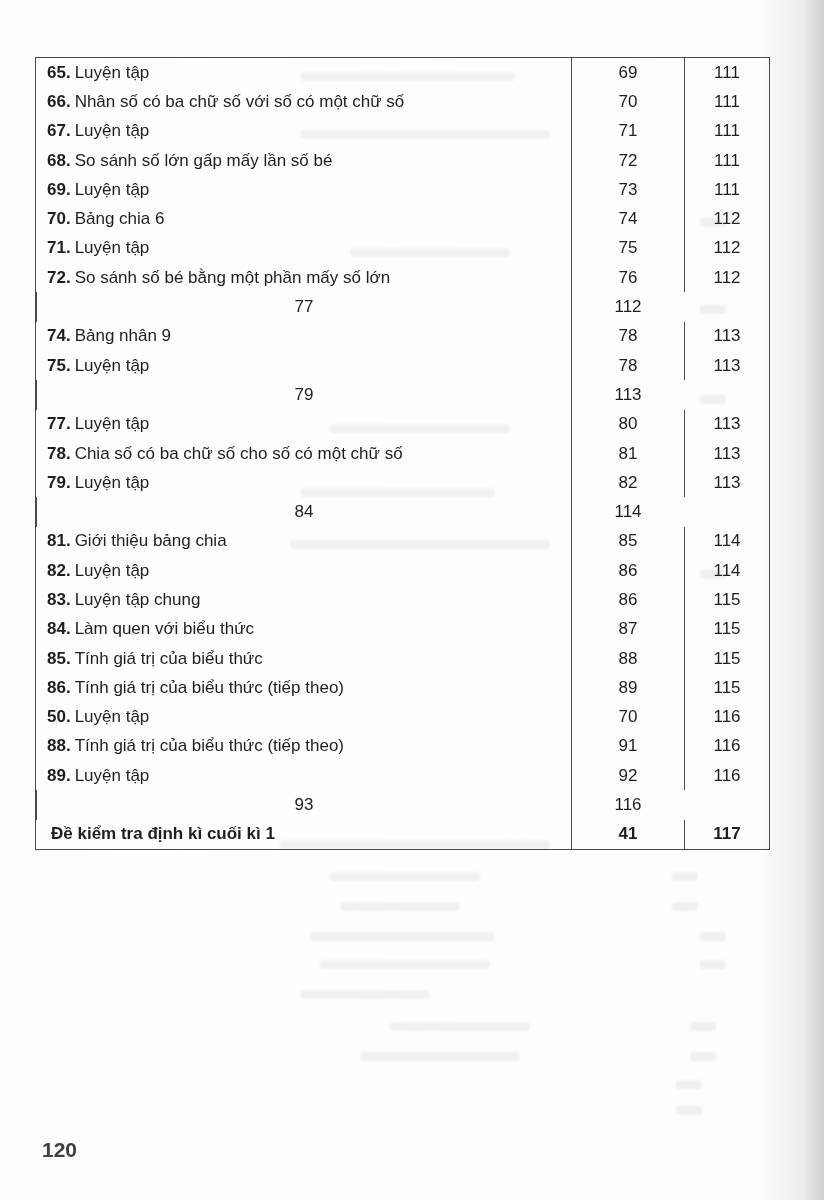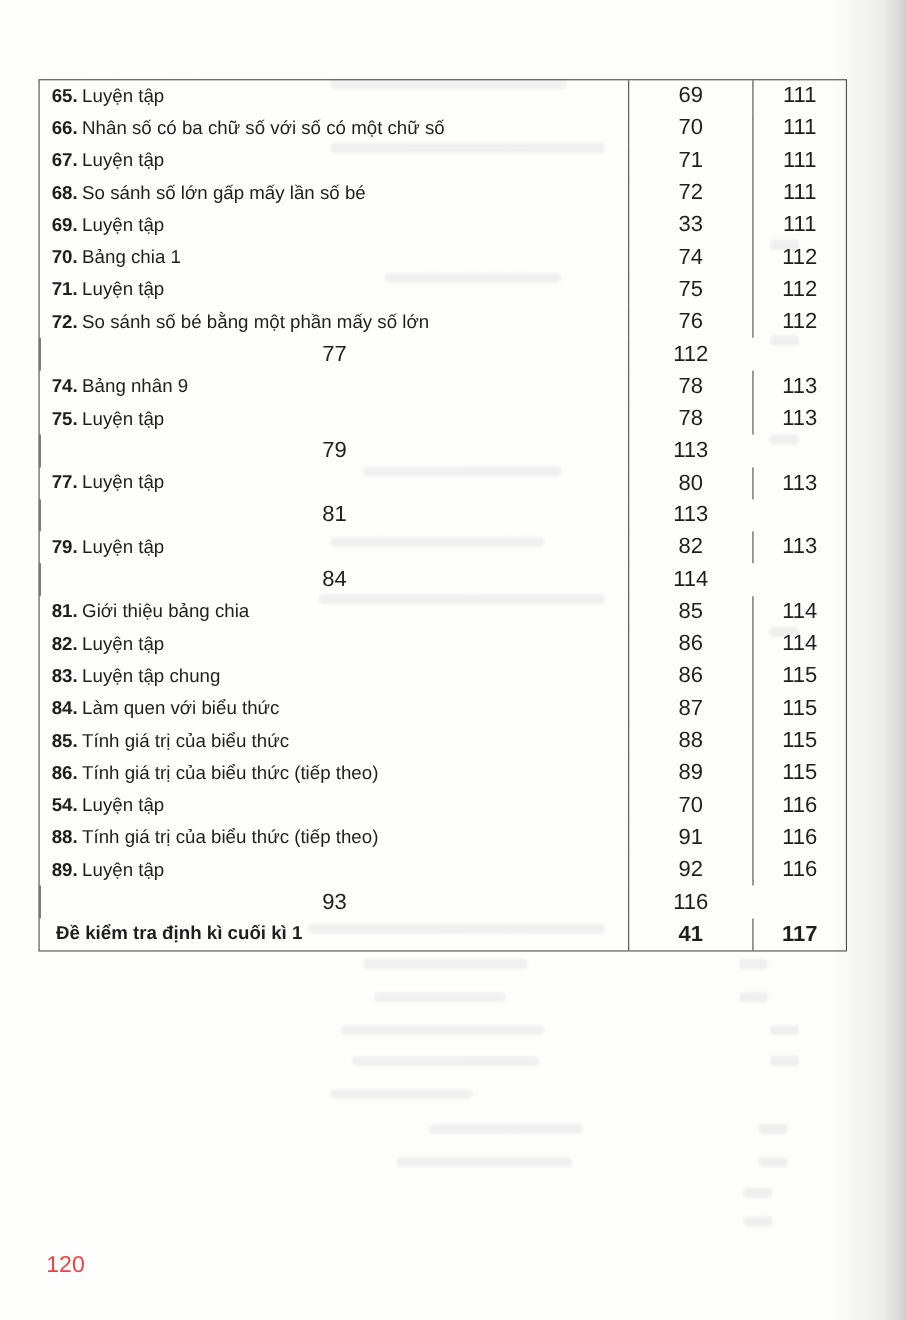--- a/index.html
+++ b/index.html
@@ -23,61 +23,60 @@
   }
   
   .toc-table {
     position: absolute;
     left: 35px;
     top: 57px;
     width: 735px;
     border: 1px solid #4a4a4a;
     box-sizing: border-box;
     background: transparent;
-    margin-top: 15px;
   }
   .toc-row {
     display: grid;
     grid-template-columns: 535px 113px 85px;
     height: 29.3px;
     align-items: center;
   }
   .cell-title {
     padding-left: 11px;
     font-size: 17px;
     white-space: nowrap;
     overflow: hidden;
   }
   .cell-title .lesson-num {
     font-weight: bold;
     margin-right: 4px;
   }
   .cell-p1, .cell-p2 {
-    font-size: 20px;
+    font-size: 17px;
     text-align: center;
     align-self: stretch;
     display: flex;
     align-items: center;
     justify-content: center;
     border-left: 1px solid #4a4a4a;
     box-sizing: border-box;
   }
   .bold-row .cell-title,
   .bold-row .cell-p1,
   .bold-row .cell-p2 {
     font-weight: bold;
   }
   
   .folio {
     position: absolute;
     left: 42px;
     top: 1138px;
     font-size: 21px;
-    font-weight: normal;
-    color: #ef4444;
+    font-weight: bold;
+    color: #404040;
   }
   
   .ghost-line {
     position: absolute;
     height: 9px;
     border-radius: 4px;
     background: #5a5a66;
     opacity: 0.07;
     filter: blur(1.2px);
     pointer-events: none;
@@ -129,27 +128,27 @@
       <span class="lesson-num">68.</span><span>So sánh số lớn gấp mấy lần số bé</span>
     </div>
     <div class="cell-p1">72</div>
     <div class="cell-p2">111</div>
   </div>
 
   <div class="toc-row">
     <div class="cell-title">
       <span class="lesson-num">69.</span><span>Luyện tập</span>
     </div>
-    <div class="cell-p1">33</div>
-    <div class="cell-p2">111</div>
-  </div>
-
-  <div class="toc-row">
-    <div class="cell-title">
-      <span class="lesson-num">70.</span><span>Bảng chia 1</span>
+    <div class="cell-p1">73</div>
+    <div class="cell-p2">111</div>
+  </div>
+
+  <div class="toc-row">
+    <div class="cell-title">
+      <span class="lesson-num">70.</span><span>Bảng chia 6</span>
     </div>
     <div class="cell-p1">74</div>
     <div class="cell-p2">112</div>
   </div>
 
   <div class="toc-row">
     <div class="cell-title">
       <span class="lesson-num">71.</span><span>Luyện tập</span>
     </div>
     <div class="cell-p1">75</div>
@@ -192,20 +191,23 @@
 
   <div class="toc-row">
     <div class="cell-title">
       <span class="lesson-num">77.</span><span>Luyện tập</span>
     </div>
     <div class="cell-p1">80</div>
     <div class="cell-p2">113</div>
   </div>
 
   <div class="toc-row">
+    <div class="cell-title">
+      <span class="lesson-num">78.</span><span>Chia số có ba chữ số cho số có một chữ số</span>
+    </div>
     <div class="cell-p1">81</div>
     <div class="cell-p2">113</div>
   </div>
 
   <div class="toc-row">
     <div class="cell-title">
       <span class="lesson-num">79.</span><span>Luyện tập</span>
     </div>
     <div class="cell-p1">82</div>
     <div class="cell-p2">113</div>
@@ -259,21 +261,21 @@
   <div class="toc-row">
     <div class="cell-title">
       <span class="lesson-num">86.</span><span>Tính giá trị của biểu thức (tiếp theo)</span>
     </div>
     <div class="cell-p1">89</div>
     <div class="cell-p2">115</div>
   </div>
 
   <div class="toc-row">
     <div class="cell-title">
-      <span class="lesson-num">54.</span><span>Luyện tập</span>
+      <span class="lesson-num">50.</span><span>Luyện tập</span>
     </div>
     <div class="cell-p1">70</div>
     <div class="cell-p2">116</div>
   </div>
 
   <div class="toc-row">
     <div class="cell-title">
       <span class="lesson-num">88.</span><span>Tính giá trị của biểu thức (tiếp theo)</span>
     </div>
     <div class="cell-p1">91</div>

